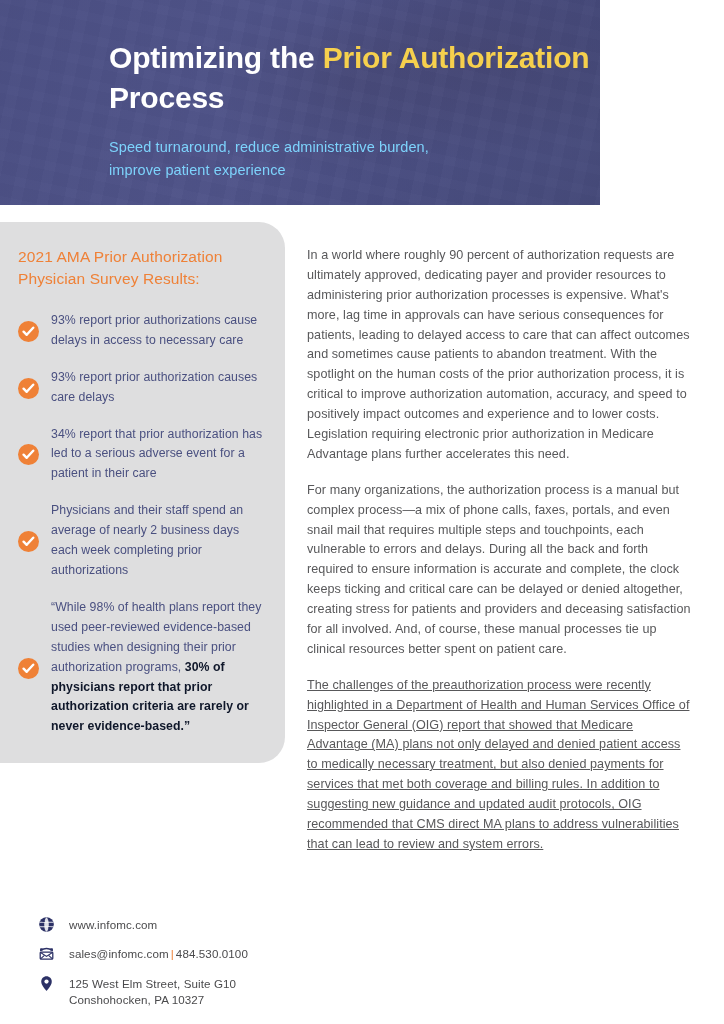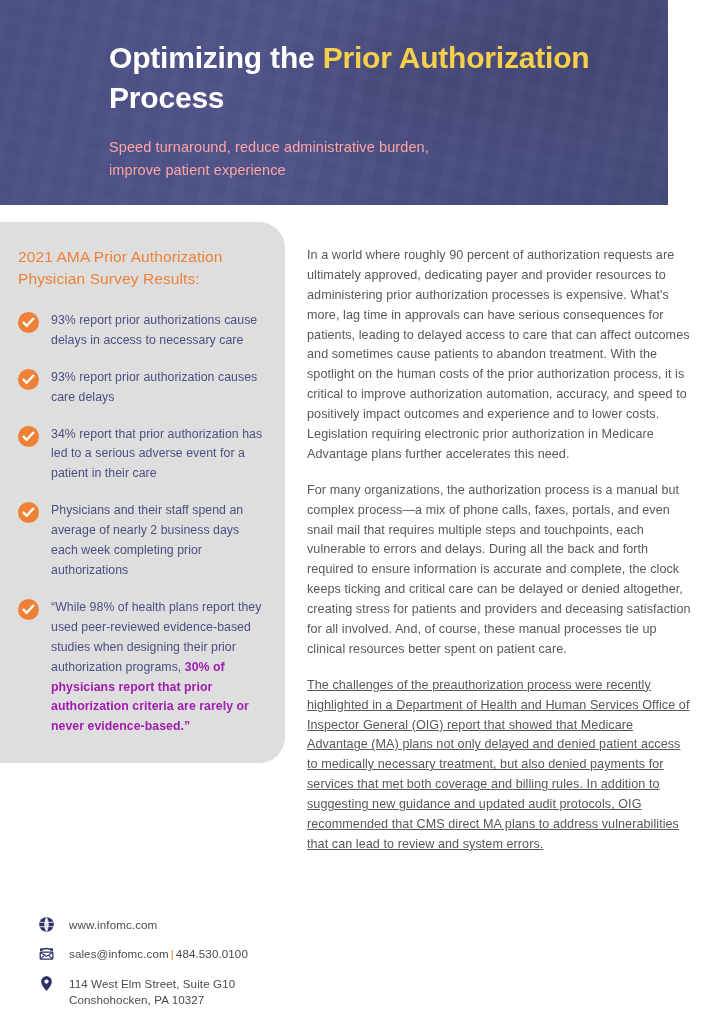--- a/index.html
+++ b/index.html
@@ -17,21 +17,21 @@
     width: 724px;
     height: 1024px;
     background: #ffffff;
   }
 
   
   .hero {
     position: absolute;
     left: 0;
     top: 0;
-    width: 668px;
+    width: 600px;
     height: 205px;
     overflow: hidden;
     background: #4e5288;
   }
   .hero-photo {
     position: absolute;
     inset: 0;
     background:
       
       repeating-linear-gradient(102deg,
@@ -65,21 +65,21 @@
     font-weight: bold;
     line-height: 1.33;
     letter-spacing: -0.2px;
     color: #ffffff;
   }
   .hero-title .accent { color: #f6d04d; }
   .hero-sub {
     margin-top: 18px;
     font-size: 14.5px;
     line-height: 1.57;
-    color: #fca5a5;
+    color: #7dd3fc;
     letter-spacing: 0.1px;
   }
 
   
   .side-card {
     position: absolute;
     left: -20px;
     top: 222px;
     width: 305px;
     background: #dededf;
@@ -90,42 +90,42 @@
     color: #ef8137;
     font-size: 15.5px;
     font-weight: normal;
     line-height: 1.45;
     letter-spacing: 0.1px;
     margin-bottom: 20px;
   }
   .bullets { list-style: none; }
   .bullet {
     display: flex;
-    align-items: flex-start;
+    align-items: center;
     gap: 12px;
     margin-bottom: 17px;
   }
   .bullet:last-child { margin-bottom: 0; }
   .check-icon {
     flex: 0 0 auto;
     width: 21px;
     height: 21px;
     margin-top: 1px;
     border-radius: 50%;
     background: #ef8137;
     position: relative;
   }
   .check-icon svg { position: absolute; left: 4px; top: 4px; }
   .bullet-text {
     font-size: 12.3px;
     line-height: 1.62;
     color: #4a5080;
     letter-spacing: 0.05px;
   }
-  .bullet-text .bold { font-weight: bold; color: #a21caf; }
+  .bullet-text .bold { font-weight: bold; color: #0f172a; }
 
   
   .main-col {
     position: absolute;
     left: 307px;
     top: 246px;
     width: 387px;
   }
   .para {
     font-size: 12.6px;
@@ -282,20 +282,20 @@
         <span class="contact-text"><span>sales@infomc.com</span><span class="sep">|</span><span>484.530.0100</span></span>
       </li>
 
       <li class="contact-row">
         <span class="contact-ico">
           <svg width="17" height="17" viewBox="0 0 20 20">
             <path d="M10 1.6 C6.5 1.6 3.8 4.3 3.8 7.8 C3.8 12.4 10 18.6 10 18.6 C10 18.6 16.2 12.4 16.2 7.8 C16.2 4.3 13.5 1.6 10 1.6 Z" fill="#2c3166"></path>
             <circle cx="10" cy="7.7" r="2.5" fill="#ffffff"></circle>
           </svg>
         </span>
-        <span class="contact-text"><span>114 West Elm Street, Suite G10</span><br><span>Conshohocken, PA 10327</span></span>
+        <span class="contact-text"><span>125 West Elm Street, Suite G10</span><br><span>Conshohocken, PA 10327</span></span>
       </li>
 
     </ul>
 
   </footer>
 
 </div>
 
 </body></html>

